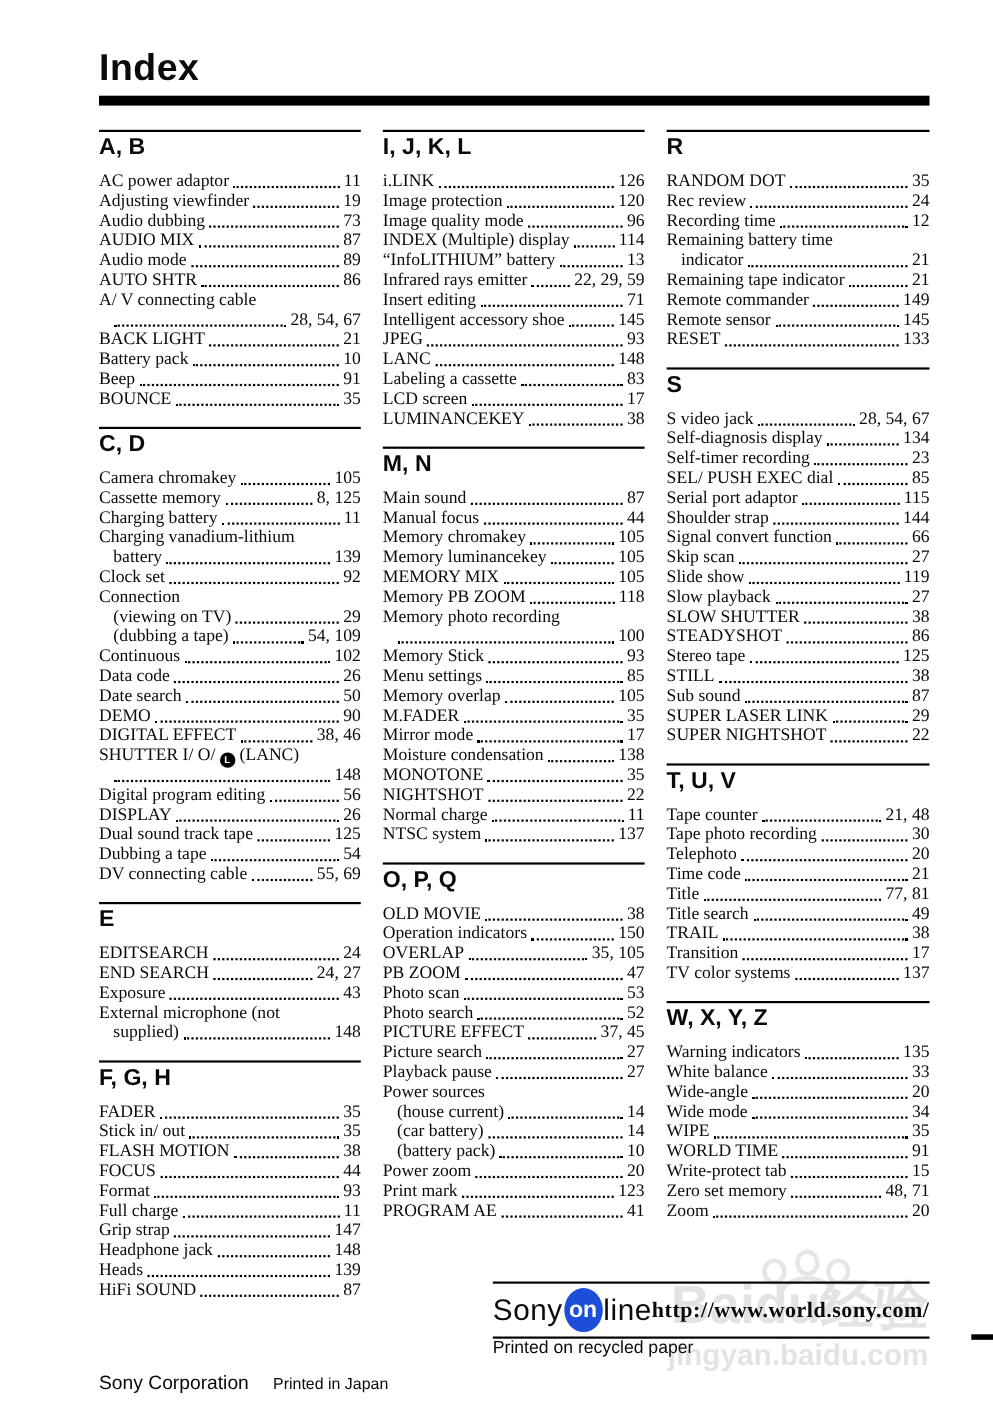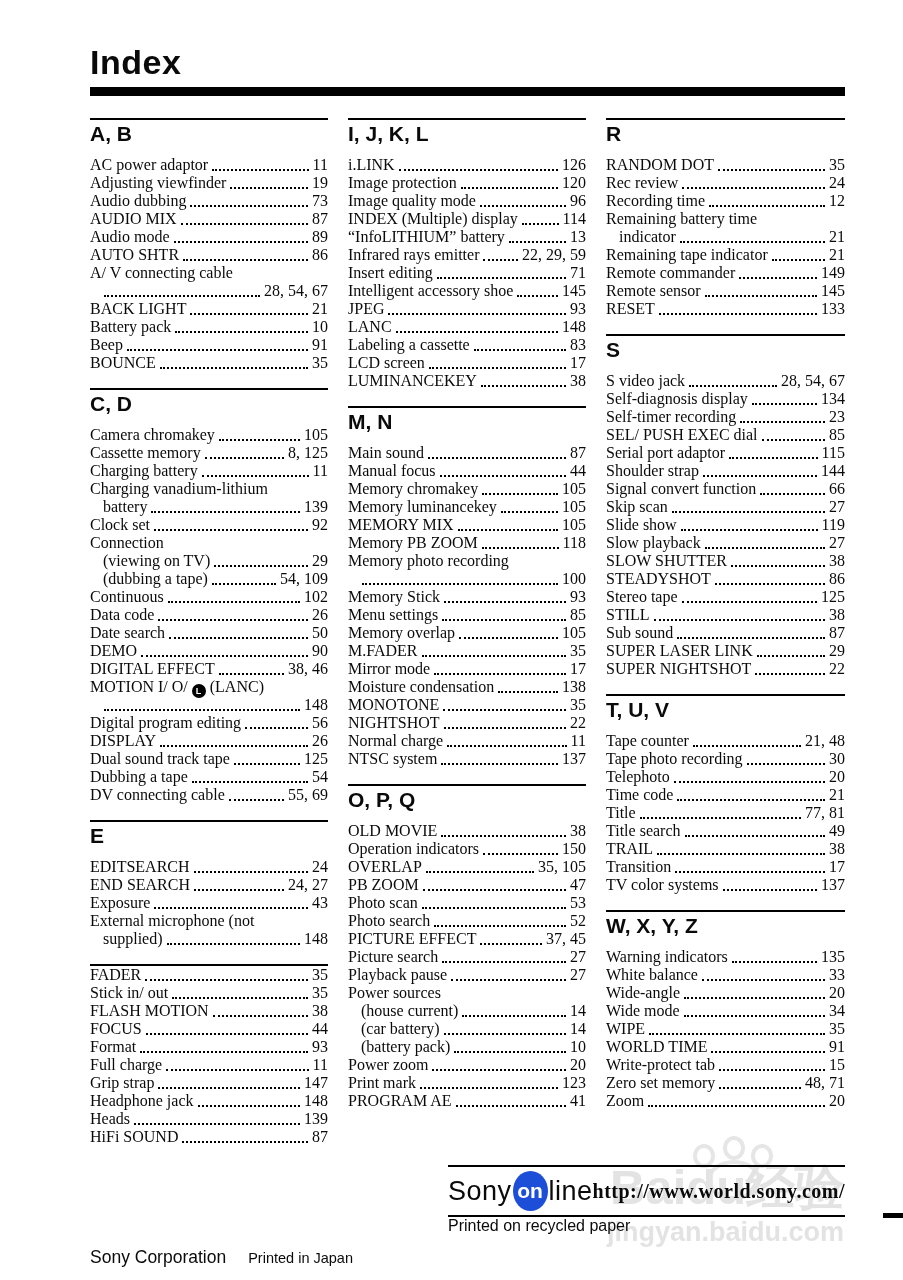--- a/index.html
+++ b/index.html
@@ -227,21 +227,21 @@
             <span class="lbl">DEMO</span>
             <span class="leader"></span>
             <span class="pg">90</span>
           </div>
           <div class="entry">
             <span class="lbl">DIGITAL EFFECT</span>
             <span class="leader"></span>
             <span class="pg">38, 46</span>
           </div>
           <div class="entry">
-            <span class="lbl">MOTION I/ O/</span>
+            <span class="lbl">SHUTTER I/ O/</span>
             <span class="lanc-icon"></span>
             <span class="lbl">(LANC)</span>
           </div>
           <div class="entry cont">
             <span class="leader"></span>
             <span class="pg">148</span>
           </div>
           <div class="entry">
             <span class="lbl">Digital program editing</span>
             <span class="leader"></span>
@@ -288,20 +288,21 @@
           <div class="entry">
             <span class="lbl">External microphone (not</span>
           </div>
           <div class="entry indent">
             <span class="lbl">supplied)</span>
             <span class="leader"></span>
             <span class="pg">148</span>
           </div>
         </div>
         <div class="index-section">
+          <div class="section-heading">F, G, H</div>
           <div class="entry">
             <span class="lbl">FADER</span>
             <span class="leader"></span>
             <span class="pg">35</span>
           </div>
           <div class="entry">
             <span class="lbl">Stick in/ out</span>
             <span class="leader"></span>
             <span class="pg">35</span>
           </div>

